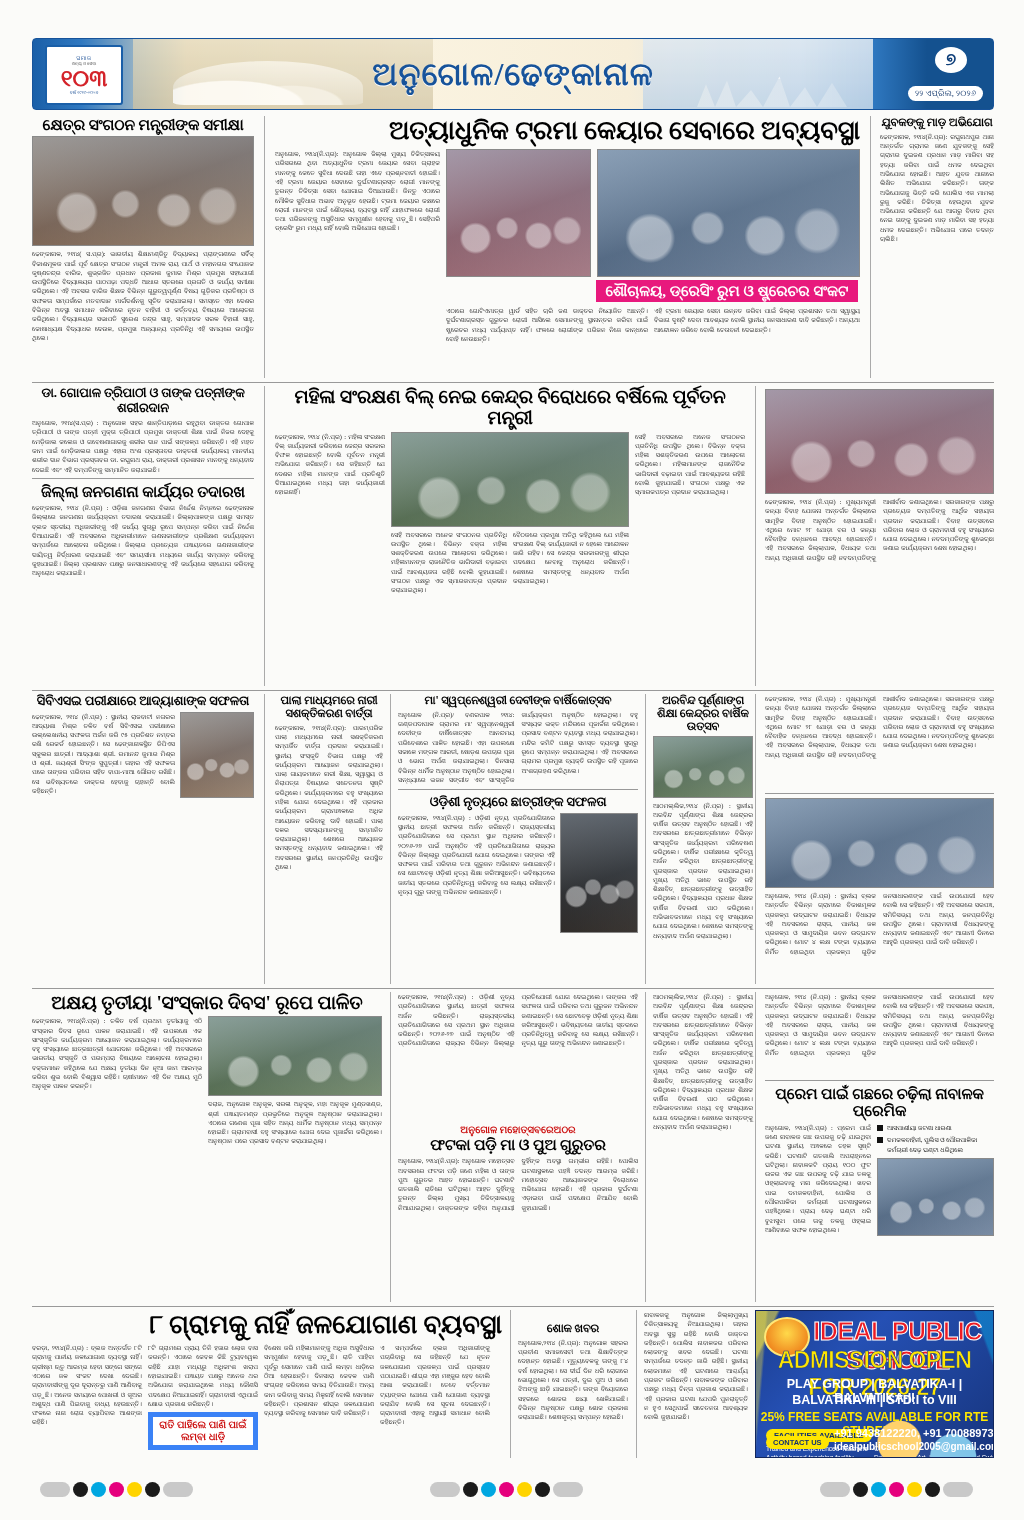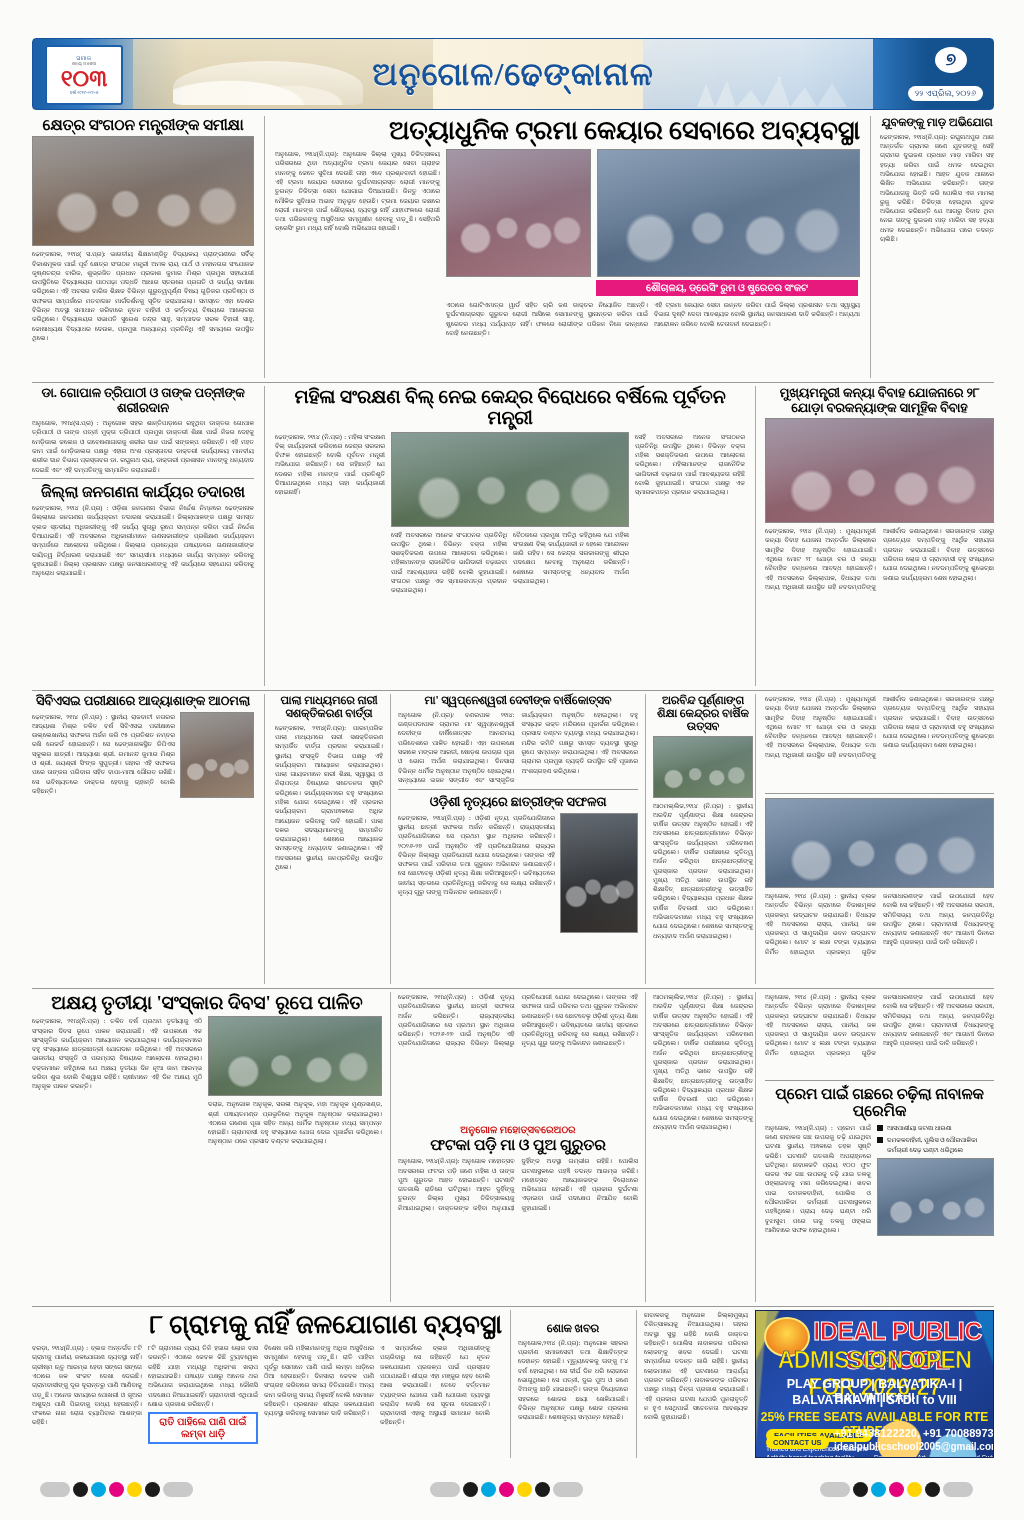--- a/index.html
+++ b/index.html
@@ -123,25 +123,25 @@
       linear-gradient(180deg, rgba(120,140,160,.55), rgba(60,70,80,.25));
   }
   .photo.warm { background:linear-gradient(160deg,#c8a98c,#8d6b53 50%,#b99b7f); }
   .photo.pink { background:linear-gradient(160deg,#d9a6b0,#a8646f 50%,#c98e99); }
   .photo.green{ background:linear-gradient(160deg,#9fb58f,#5f7a52 50%,#8ea77f); }
   .photo.blue { background:linear-gradient(160deg,#9fb5cf,#5a7392 50%,#8ea3c0); }
   .photo.dark { background:linear-gradient(160deg,#4a4038,#191410 55%,#3a3028); }
 
   .cap-red {
     background:#e8197d; color:#ffffff; text-align:center;
-    font-size:10px; font-weight:bold; padding:2px 4px; line-height:1.2;
+    font-size:15px; font-weight:bold; padding:2px 4px; line-height:1.2;
   }
 
   .box-red {
-    border:2px solid #3b82f6; padding:2px 4px;
+    border:5px solid #3b82f6; padding:2px 4px;
     color:#cc1111; font-weight:bold; font-size:10px; text-align:center;
     background:#fff;
   }
   .redline-title { color:#cc1111; font-weight:bold; font-size:10px; text-align:center; }
 
   .bullets { font-size:6.4px; line-height:1.5; }
   .bullets div { display:flex; gap:4px; align-items:flex-start; margin-bottom:3px; }
   .bullets .sq { width:6px; height:6px; background:#111; flex:0 0 auto; margin-top:2px; }
 
   
@@ -335,32 +335,31 @@
             </div>
           </div>
           <div style="width:110px;">
               <div class="body-txt">ସେହି ଅବସରରେ ଅନେକ ସଂଗଠନର ପ୍ରତିନିଧି ଉପସ୍ଥିତ ଥିଲେ। ବିଭିନ୍ନ ବକ୍ତା ମହିଳା ସଶକ୍ତିକରଣ ଉପରେ ଆଲୋଚନା କରିଥିଲେ। ମହିଳାମାନଙ୍କ ରାଜନୈତିକ ଭାଗିଦାରୀ ବଢ଼ାଇବା ପାଇଁ ଆବଶ୍ୟକତା ରହିଛି ବୋଲି କୁହାଯାଇଛି। ସଂଗଠନ ପକ୍ଷରୁ ଏକ ସ୍ମାରକପତ୍ର ପ୍ରଦାନ କରାଯାଇଥିଲା।</div>
             </div>
         </div>
       </div>
       <div class="vline" style="left:723px; top:0; height:300px;"></div>
 
       <div style="position:absolute; left:733px; top:0; width:229px;">
-        <div class="hl hl-sm">ମୁଖ୍ୟମନ୍ତ୍ରୀ କନ୍ୟା ବିବାହ ଯୋଜନାରେ ୨୮ ଯୋଡ଼ା ବରକନ୍ୟାଙ୍କ ସାମୂହିକ ବିବାହ</div>
         <div class="photo pink" style="height:105px; margin:3px 0;"></div>
         <div class="body-txt c2">ଢେଙ୍କାନାଳ, ୨୧ା୪ (ନି.ପ୍ର) : ମୁଖ୍ୟମନ୍ତ୍ରୀ କନ୍ୟା ବିବାହ ଯୋଜନା ଅନ୍ତର୍ଗତ ଜିଲ୍ଲାରେ ସାମୂହିକ ବିବାହ ଅନୁଷ୍ଠିତ ହୋଇଯାଇଛି। ଏଥିରେ ମୋଟ ୨୮ ଯୋଡ଼ା ବର ଓ କନ୍ୟା ବୈବାହିକ ବନ୍ଧନରେ ଆବଦ୍ଧ ହୋଇଛନ୍ତି। ଏହି ଅବସରରେ ଜିଲ୍ଲାପାଳ, ବିଧାୟକ ତଥା ଅନ୍ୟ ଅଧିକାରୀ ଉପସ୍ଥିତ ରହି ନବଦମ୍ପତିଙ୍କୁ ଆଶୀର୍ବାଦ ଜଣାଇଥିଲେ। ସରକାରଙ୍କ ପକ୍ଷରୁ ପ୍ରତ୍ୟେକ ଦମ୍ପତିଙ୍କୁ ଆର୍ଥିକ ସହାୟତା ପ୍ରଦାନ କରାଯାଇଛି। ବିବାହ ଉତ୍ସବରେ ପରିବାର ଲୋକ ଓ ଗ୍ରାମବାସୀ ବହୁ ସଂଖ୍ୟାରେ ଯୋଗ ଦେଇଥିଲେ। ନବଦମ୍ପତିଙ୍କୁ ଶୁଭେଚ୍ଛା ଜଣାଇ କାର୍ଯ୍ୟକ୍ରମ ଶେଷ ହୋଇଥିଲା।</div>
       </div>
     </div>
 
     <div class="rule-h" style="position:absolute; top:574px;"></div>
 
     <div style="position:absolute; left:0; top:578px; width:962px; height:290px;">
 
       <div style="position:absolute; left:0; top:0; width:222px;">
-        <div class="hl hl-sm">ସିବିଏସଇ ପରୀକ୍ଷାରେ ଆଦ୍ୟାଶାଙ୍କ ଆଠମଲା</div>
+        <div class="hl hl-sm">ସିବିଏସଇ ପରୀକ୍ଷାରେ ଆଦ୍ୟାଶାଙ୍କ ସଫଳତା</div>
         <div style="display:flex; gap:5px; margin-top:3px;">
           <div style="flex:1;">
               <div class="body-txt">ଢେଙ୍କାନାଳ, ୨୧ା୪ (ନି.ପ୍ର) : ସ୍ଥାନୀୟ ରାଜବାଟୀ ନଗରର ଆଦ୍ୟାଶା ମିଶ୍ର ଚଳିତ ବର୍ଷ ସିବିଏସଇ ପରୀକ୍ଷାରେ ଉଲ୍ଲେଖନୀୟ ସଫଳତା ଅର୍ଜନ କରି ୯୫ ପ୍ରତିଶତ ନମ୍ବର ରଖି ରେକର୍ଡ ହୋଇଛନ୍ତି। ସେ ଢେଙ୍କାନାଳସ୍ଥିତ ଡିପିଏସ ସ୍କୁଲର ଛାତ୍ରୀ। ଆଦ୍ୟାଶା ଶ୍ରୀ. ରମାନନ୍ଦ କୁମାର ମିଶ୍ର ଓ ଶ୍ରୀ. ଜୟଶ୍ରୀ ସିଂଙ୍କ ସୁପୁତ୍ରୀ। ତାହାର ଏହି ସଫଳତା ପରେ ତାଙ୍କର ପରିବାର ସହିତ ବାପା-ମାଆ ଗୌରବ ରଖିଛି। ସେ ଭବିଷ୍ୟତରେ ଡାକ୍ତର ହେବାକୁ ଚାହାନ୍ତି ବୋଲି କହିଛନ୍ତି।</div>
             </div>
           <div class="photo warm" style="width:74px; height:86px; flex:0 0 auto;"></div>
         </div>
       </div>
       <div class="vline" style="left:232px; top:0; height:290px;"></div>
 
       <div style="position:absolute; left:243px; top:0; width:108px;">

